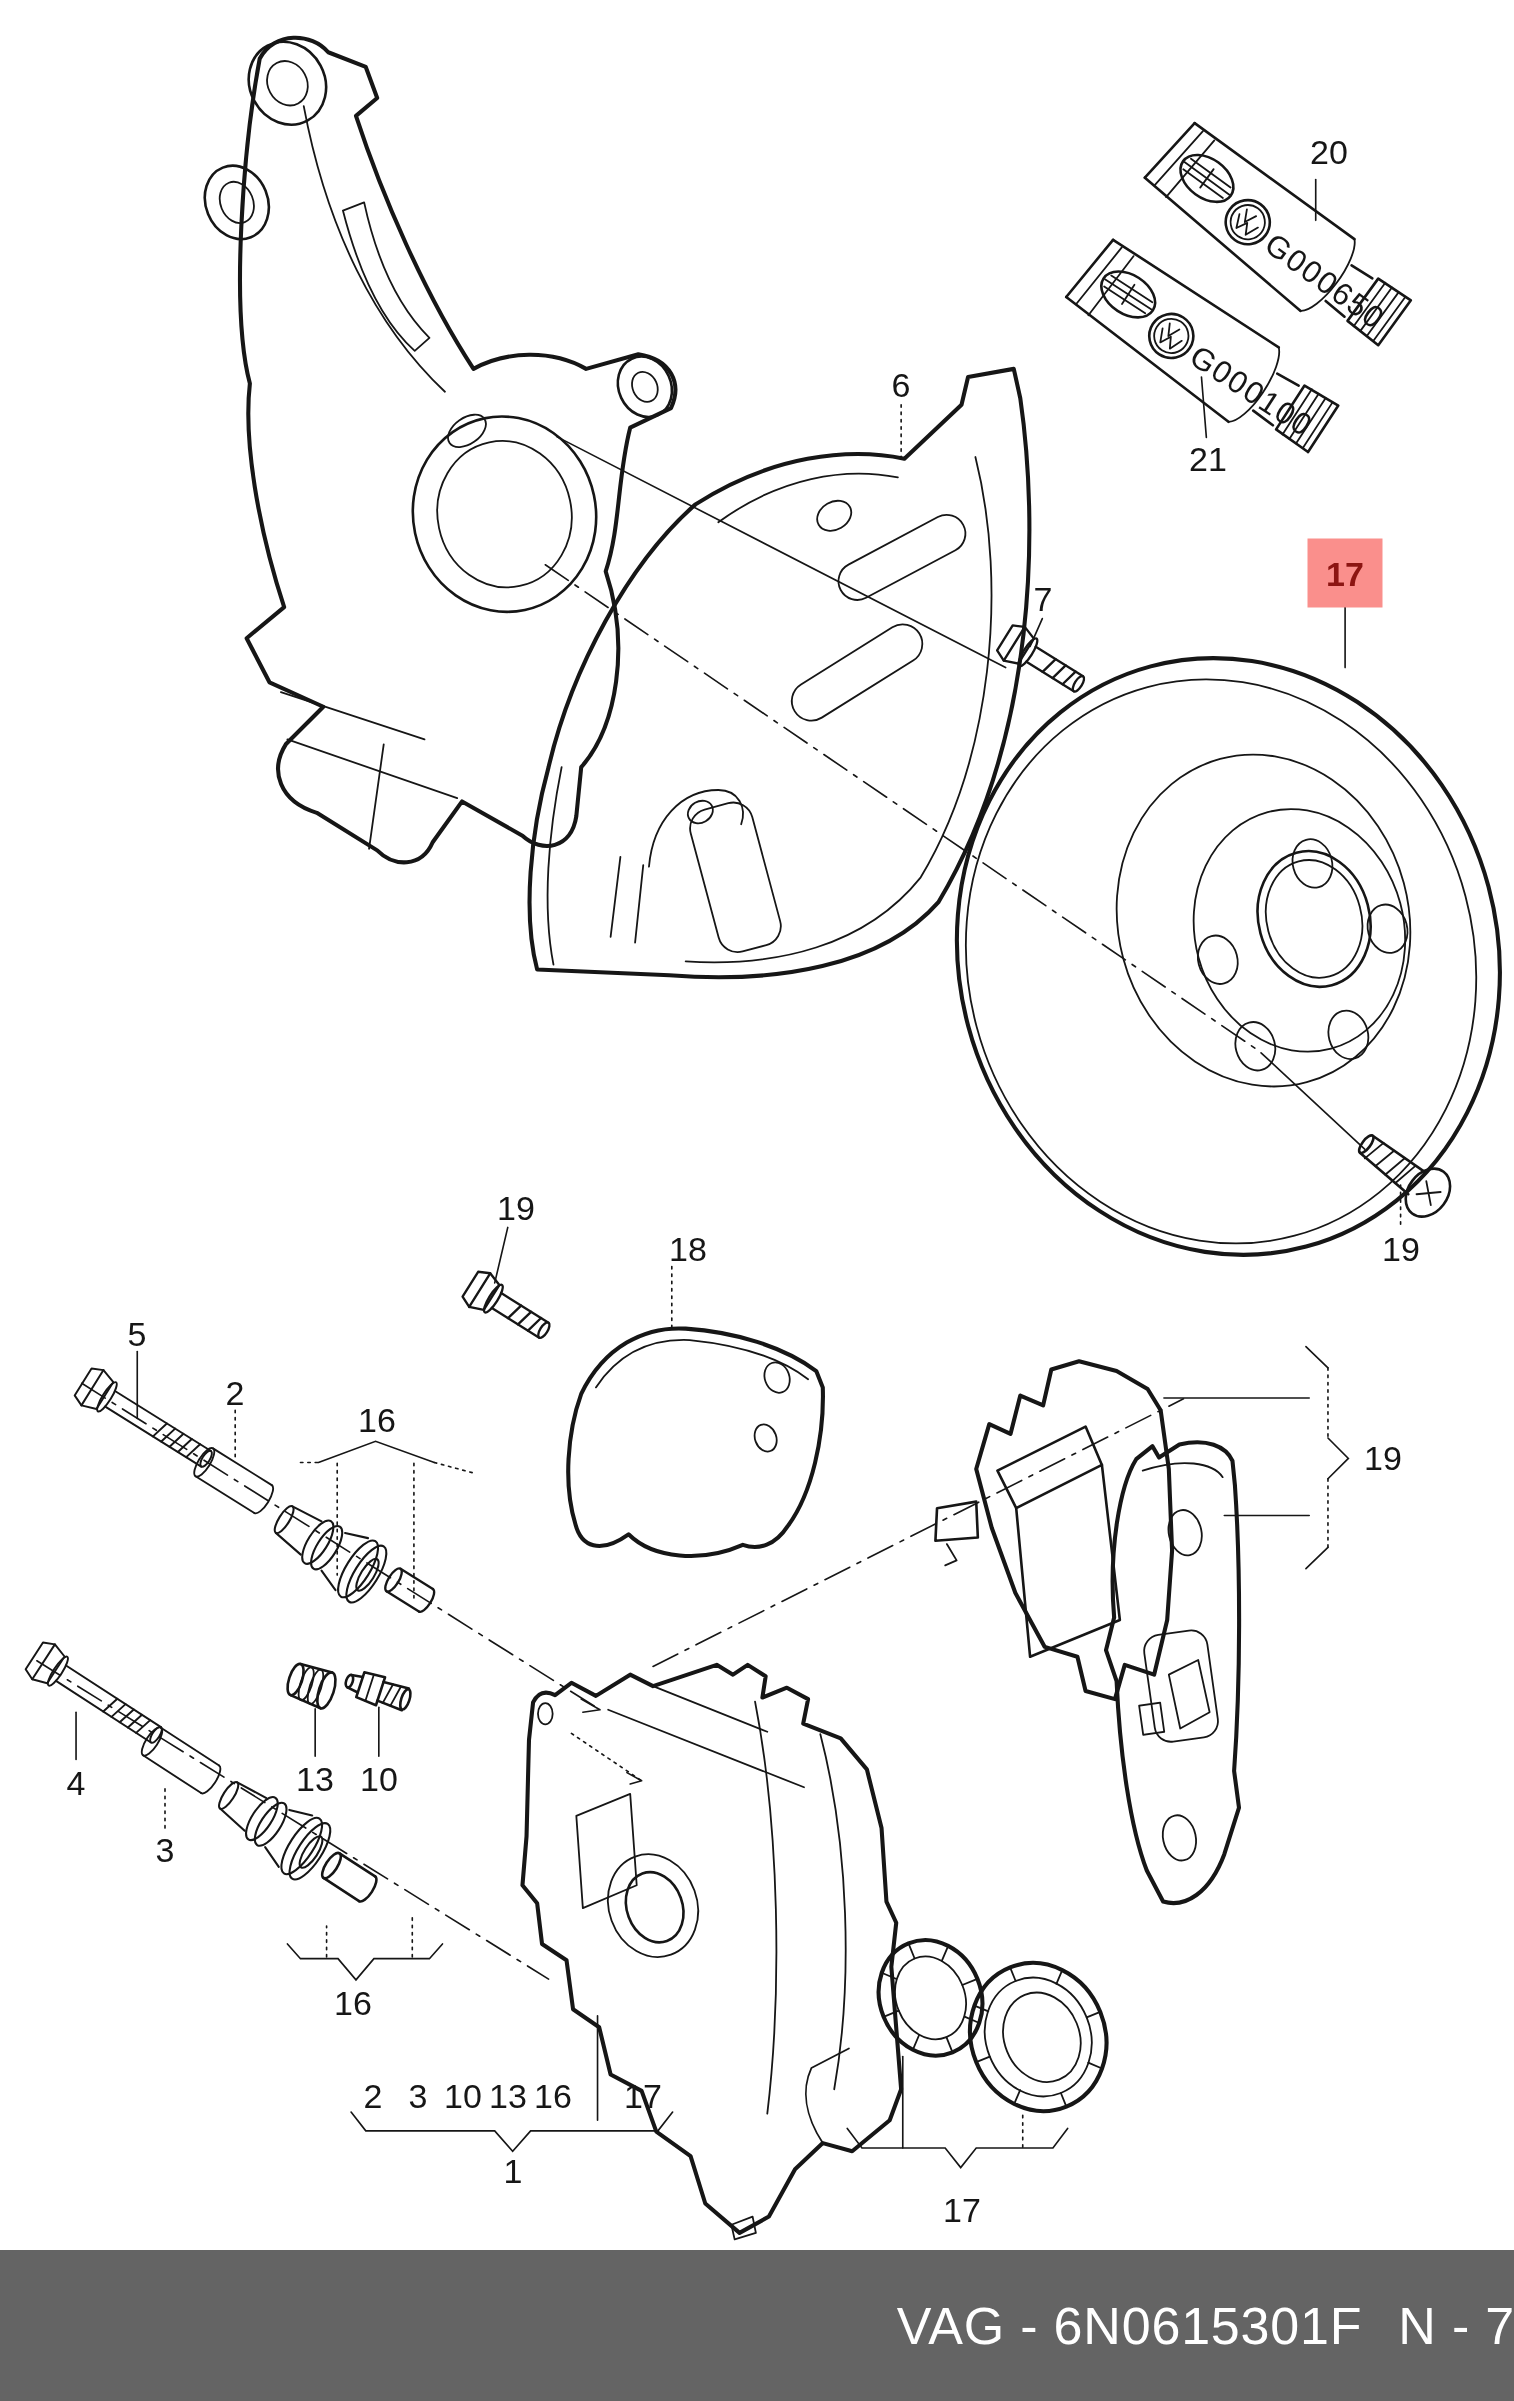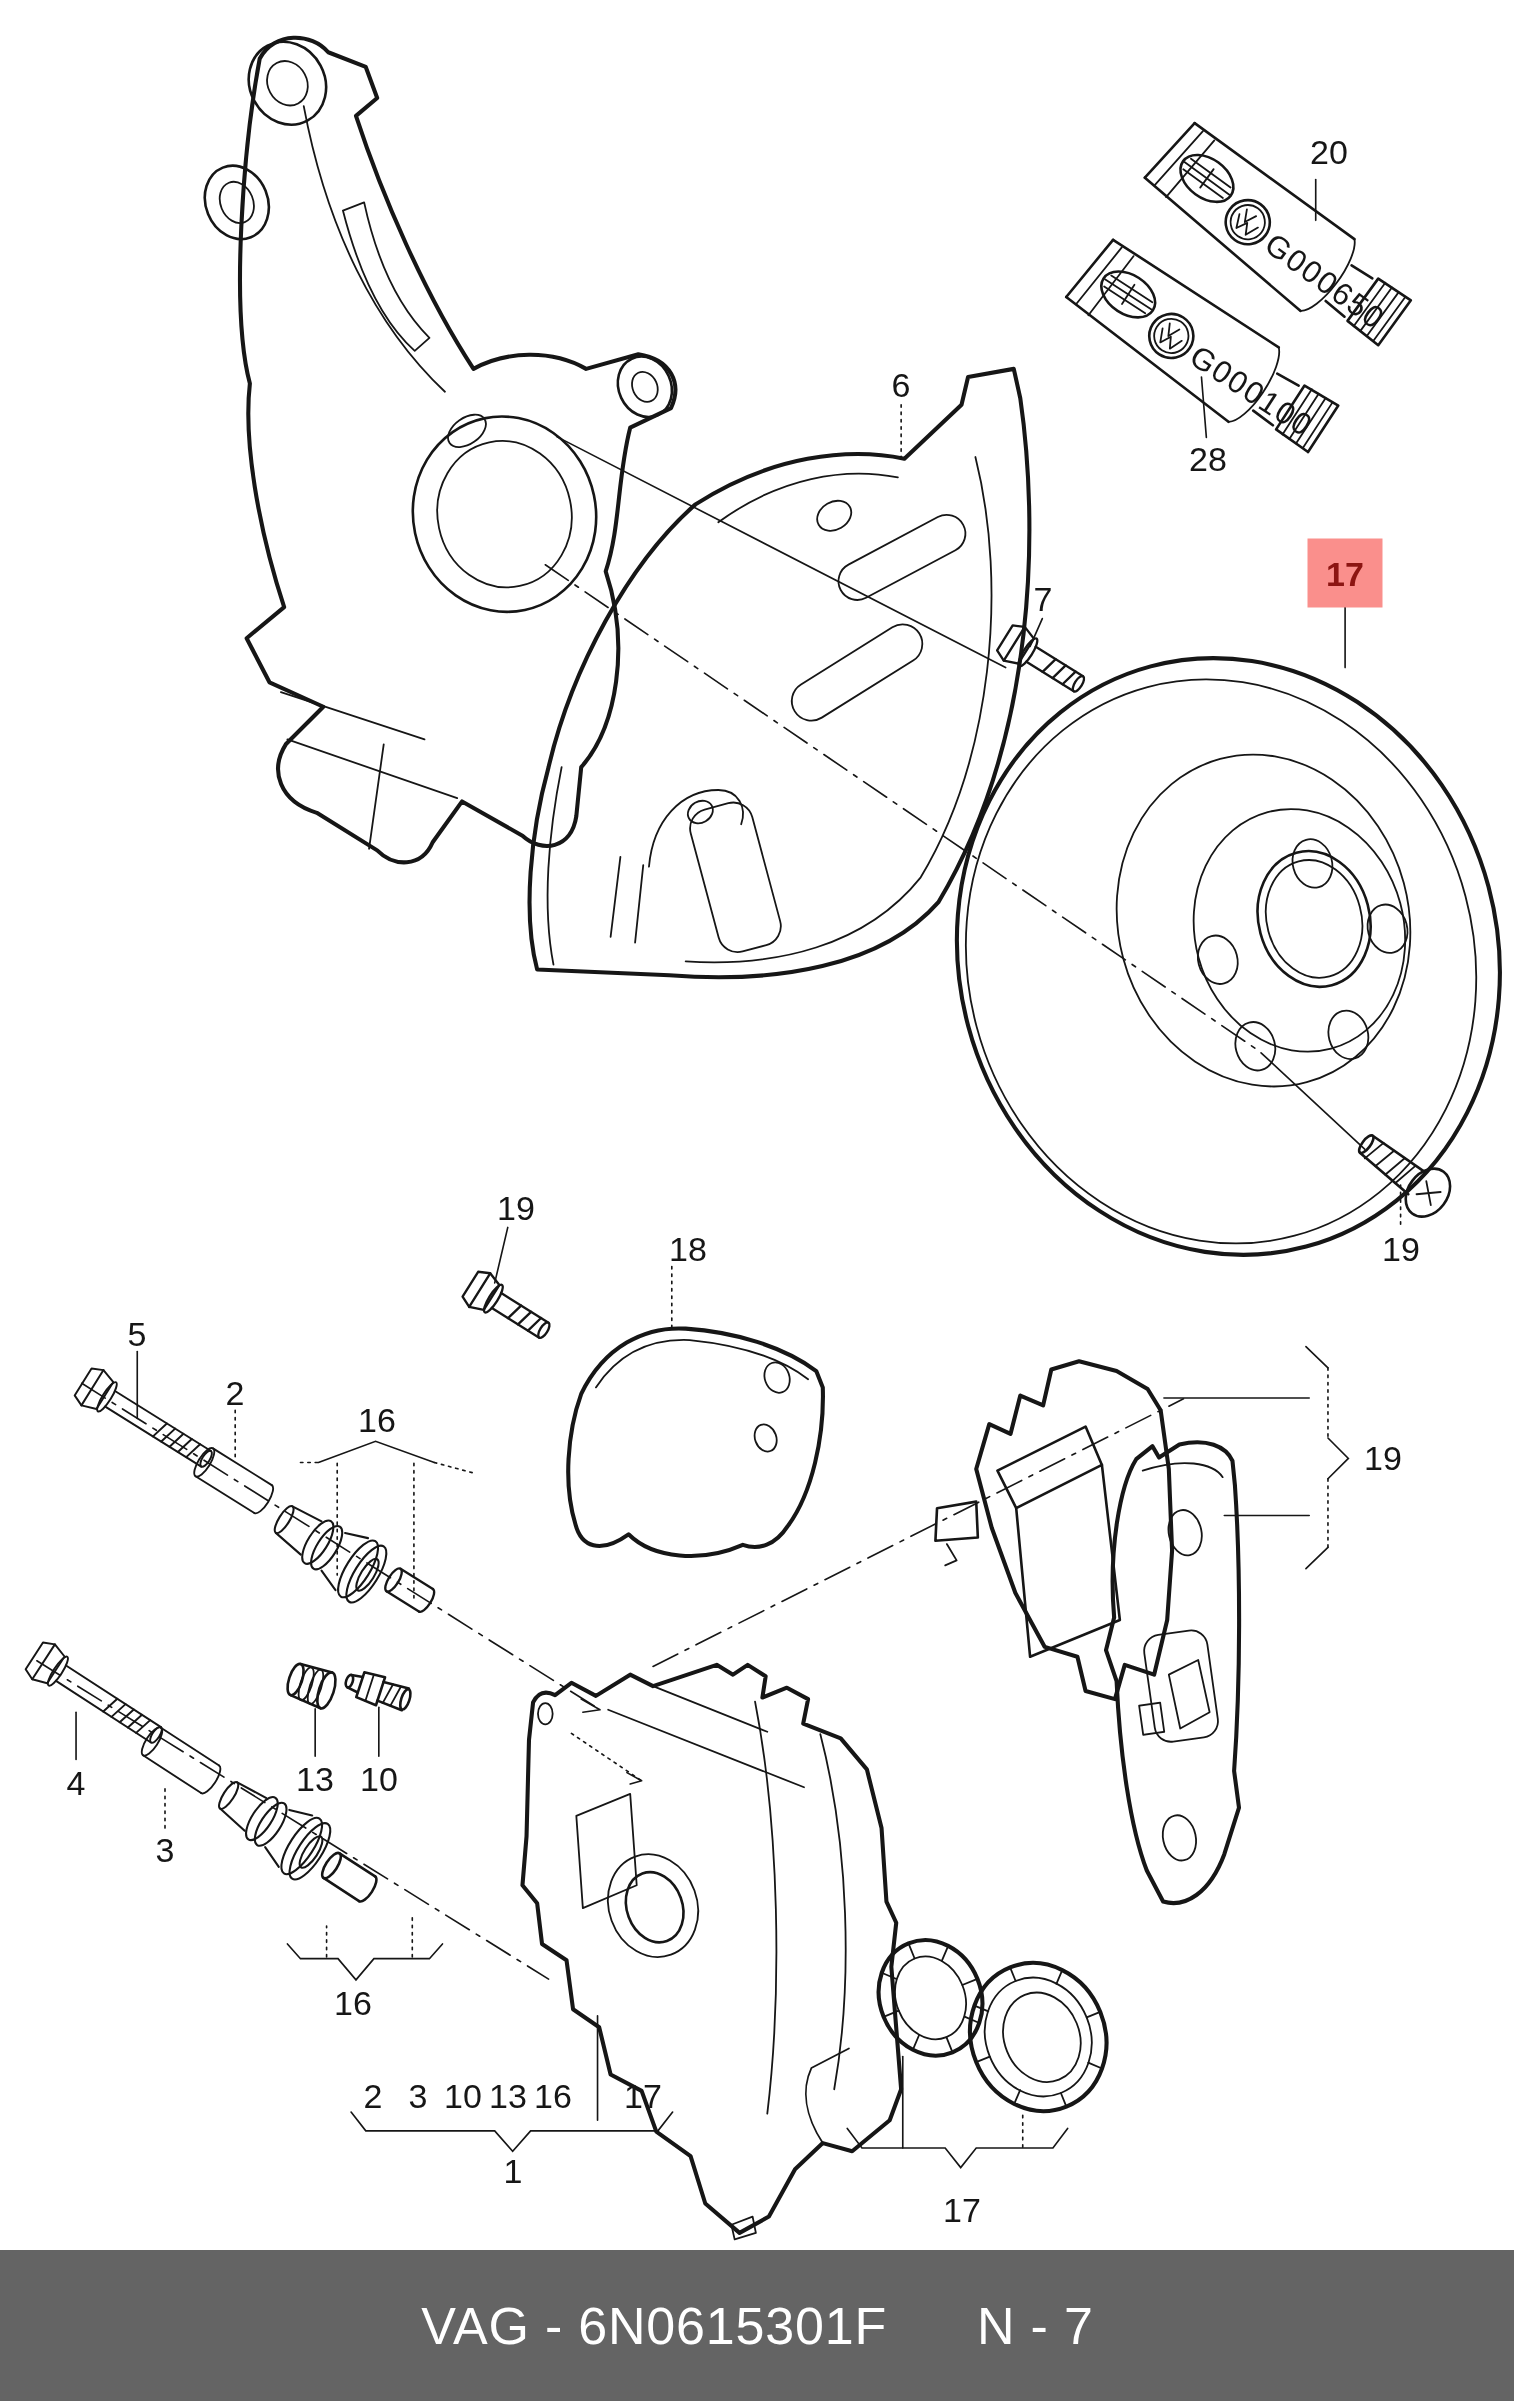--- a/index.html
+++ b/index.html
@@ -12,21 +12,21 @@
   svg .ld{fill:none;stroke:var(--line,#161616);stroke-width:2;stroke-linecap:round}
   svg .dot{stroke-dasharray:3 6}
   svg .dd{stroke-dasharray:34 10 5 10}
   svg text.code{fill:var(--line,#161616);font-size:38px;letter-spacing:2px;font-family:"Liberation Sans",sans-serif}
   .callout{position:absolute;transform:translate(-50%,-50%);font-size:34px;line-height:1;
            color:#161616;white-space:nowrap;z-index:3}
   .callout.hl{width:75px;height:69px;display:flex;align-items:center;justify-content:center;
               background:var(--highlight_bg,#fa8f8c);color:var(--highlight_text,#8c1512);font-weight:700}
   .footer{position:absolute;left:0;top:2250px;width:1515px;height:152px;
           background:var(--footer_bg,#646464);color:var(--footer_text,#ffffff);
-          display:flex;align-items:center;justify-content:center;gap:90px;
+          display:flex;align-items:center;justify-content:flex-end;gap:36px;
           font-size:52px;letter-spacing:0.8px;z-index:4}
 </style>
 </head>
 <body>
 
 <svg class="art" viewBox="0 0 1856 2942" xmlns="http://www.w3.org/2000/svg">
   <defs>
     <g id="bolt-long">
       <path d="M -32 -26 L -14 -34 L 10 -26 L 10 26 L -14 34 L -32 26 Z"></path>
       <line x1="-14" y1="-34" x2="-14" y2="34"></line>
@@ -369,21 +369,21 @@
     <path class="ld" d="M 168 1656 L 168 1738"></path>
     <path class="ld dot" d="M 288 1728 L 288 1786"></path>
     <path class="ld" d="M 93 2098 L 93 2156"></path>
     <path class="ld dot" d="M 202 2192 L 202 2242"></path>
     <path class="ld" d="M 386 2094 L 386 2152"></path>
     <path class="ld" d="M 464 2092 L 464 2152"></path>
   </g>
 </svg>
 
 <div class="callout" style="left:1329px;top:152px">20</div>
-<div class="callout" style="left:1208px;top:459px">28</div>
+<div class="callout" style="left:1208px;top:459px">21</div>
 <div class="callout" style="left:901px;top:385px">6</div>
 <div class="callout" style="left:1043px;top:599px">7</div>
 <div class="callout hl" style="left:1345px;top:573px">17</div>
 <div class="callout" style="left:1401px;top:1249px">19</div>
 <div class="callout" style="left:516px;top:1208px">19</div>
 <div class="callout" style="left:688px;top:1249px">18</div>
 <div class="callout" style="left:137px;top:1334px">5</div>
 <div class="callout" style="left:235px;top:1393px">2</div>
 <div class="callout" style="left:377px;top:1420px">16</div>
 <div class="callout" style="left:1383px;top:1458px">19</div>

